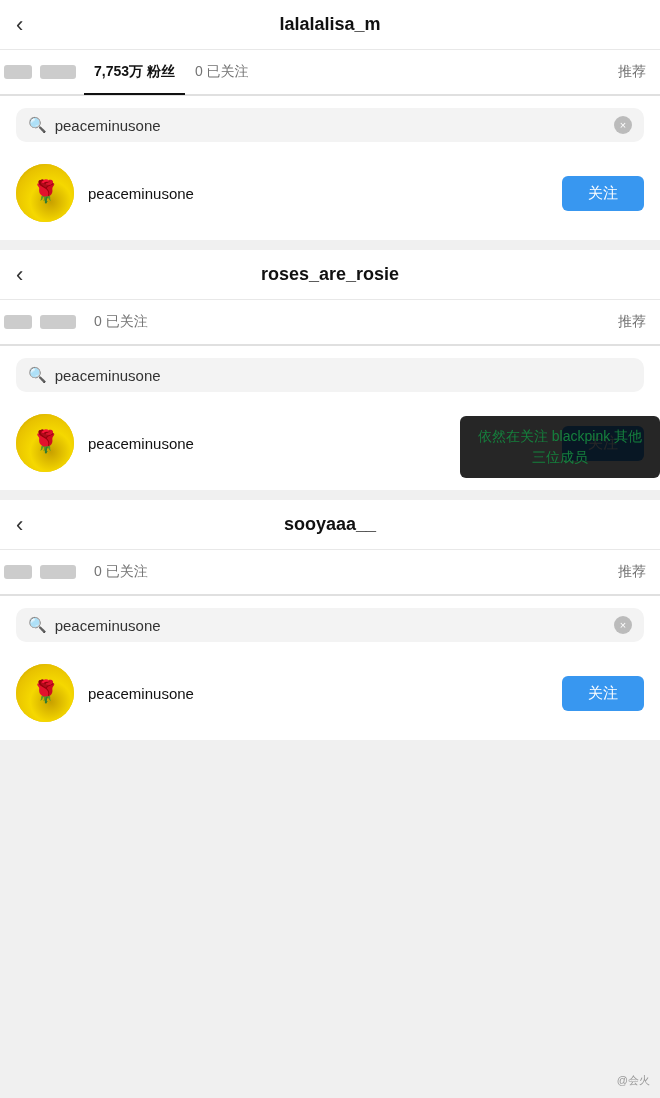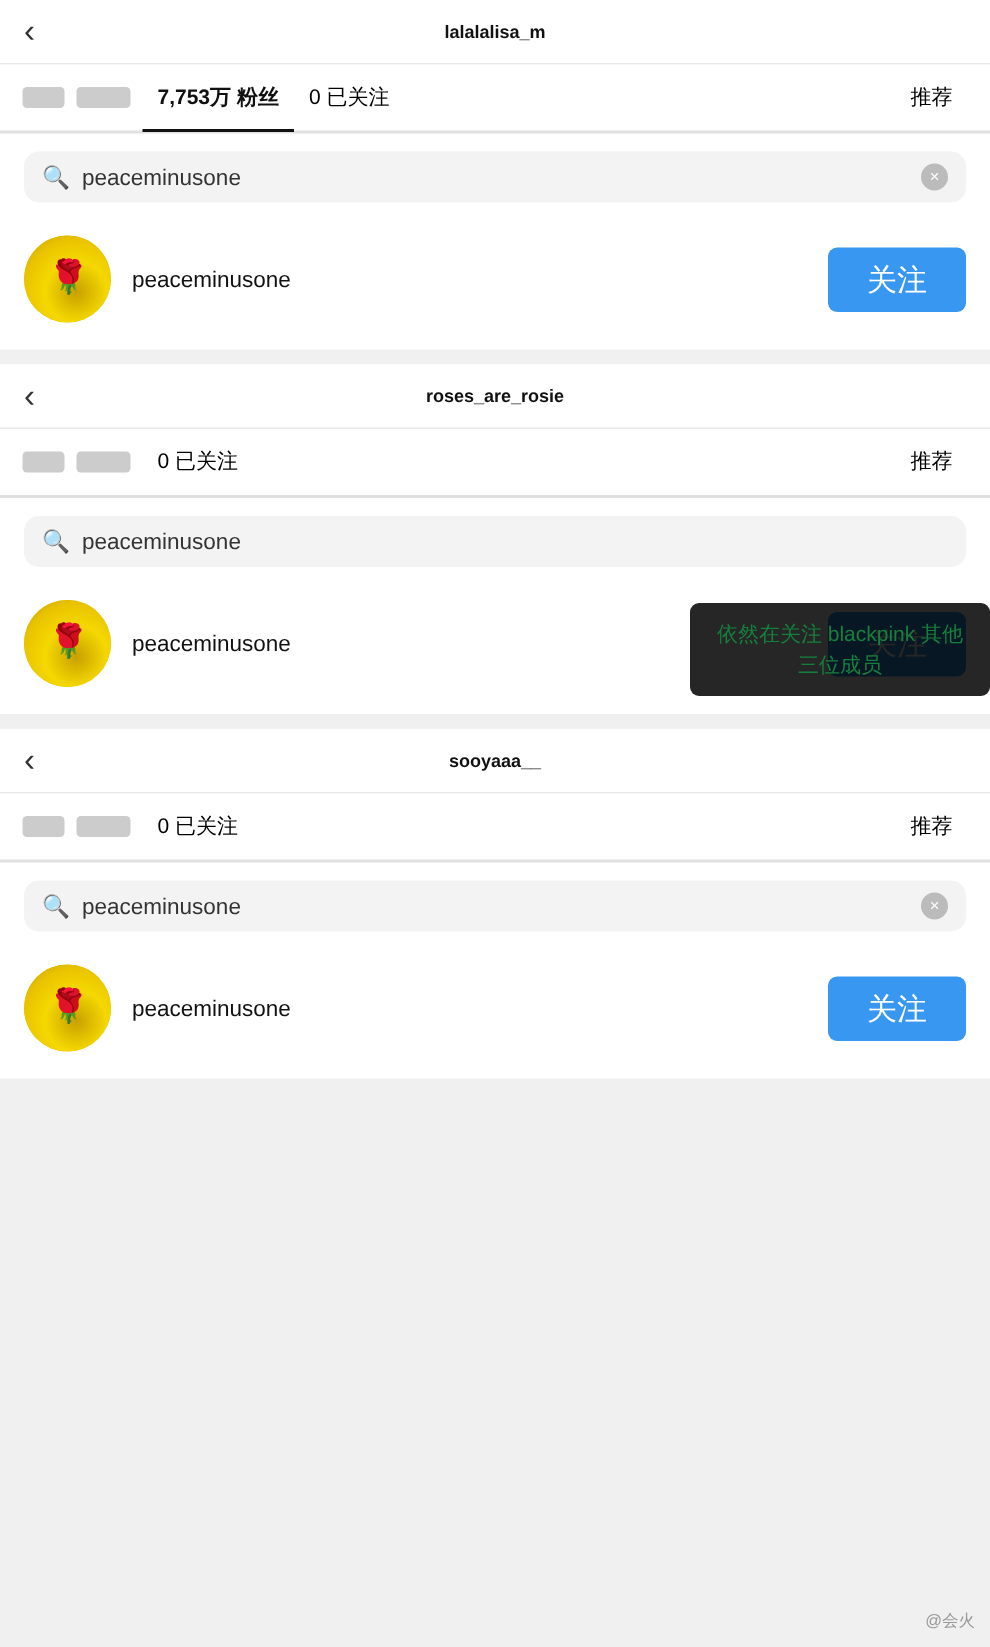--- a/index.html
+++ b/index.html
@@ -27,30 +27,30 @@
       border-bottom: 1px solid #e8e8e8;
     }
     .header-back {
       position: absolute;
       left: 16px;
       font-size: 22px;
       color: #333;
       line-height: 1;
     }
     .header-title {
-      font-size: 12px;
+      font-size: 18px;
       font-weight: 600;
       color: #111;
     }
 
     
     .tabs-row {
       display: flex;
       align-items: center;
-      padding: 0 15px;
+      padding: 0 4px;
       background: #fff;
       border-bottom: 2px solid #e0e0e0;
       position: relative;
       height: 46px;
     }
     .tab-placeholder {
       width: 28px;
       height: 14px;
       background: #ccc;
       border-radius: 3px;
@@ -58,21 +58,21 @@
     }
     .tab-placeholder2 {
       width: 36px;
       height: 14px;
       background: #ccc;
       border-radius: 3px;
       margin-right: 8px;
     }
     .tab-item {
       font-size: 14px;
-      color: #000000;
+      color: #737373;
       padding: 12px 10px;
       position: relative;
       white-space: nowrap;
     }
     .tab-item.active {
       color: #111;
       font-weight: 600;
     }
     .tab-item.active::after {
       content: '';
@@ -158,21 +158,21 @@
       font-size: 15px;
       font-weight: 500;
       color: #111;
     }
     .follow-btn {
       background: #3897f0;
       color: #fff;
       border: none;
       border-radius: 6px;
       padding: 8px 26px;
-      font-size: 20px;
+      font-size: 15px;
       font-weight: 500;
       cursor: pointer;
     }
 
     
     .tooltip-overlay {
       position: absolute;
       right: 0;
       top: 50%;
       transform: translateY(-50%);

